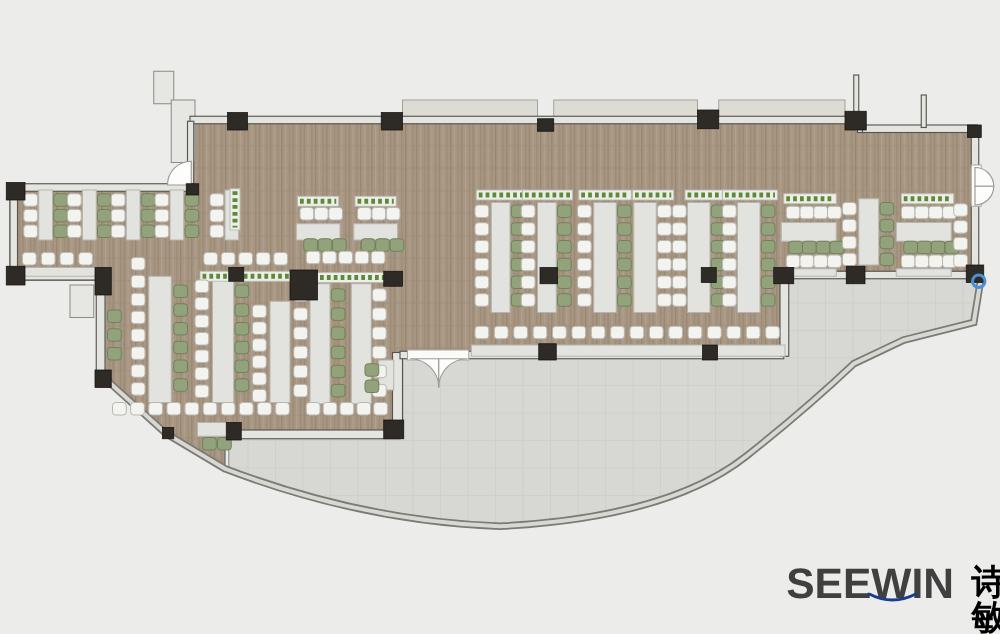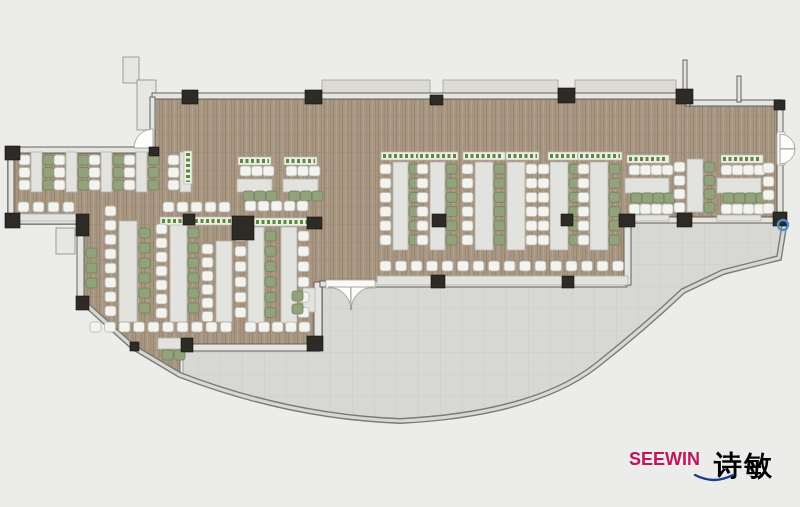--- a/index.html
+++ b/index.html
@@ -1,20 +1,20 @@
 <!DOCTYPE html>
 <html><head>
 <meta charset="utf-8">
 <style>
   html,body{margin:0;padding:0;background:#ececea;font-family:"Liberation Sans",sans-serif;}
   #stage{position:relative;width:800px;height:507px;background:#ececea;overflow:hidden;}
   #plan-svg{position:absolute;left:0;top:0;}
   .logo{position:absolute;left:629px;top:450px;display:flex;align-items:flex-start;gap:14px;}
   .brand-wrap{position:relative;line-height:1;}
-  .brand{font-size:18px;font-weight:800;letter-spacing:0px;color:#be185d;font-style:normal;}
+  .brand{font-size:34px;font-weight:800;letter-spacing:0px;color:#404040;font-style:normal;}
   .swoosh{position:absolute;left:64px;top:24px;}
   .cjk{font-size:28px;font-weight:700;color:#000000;line-height:1;margin-top:2px;letter-spacing:2px;}
 </style>
 </head>
 <body>
 
 <div id="stage">
   <svg id="plan-svg" width="800" height="507">
     <defs>
       <pattern id="wood" width="9" height="18" patternUnits="userSpaceOnUse">

